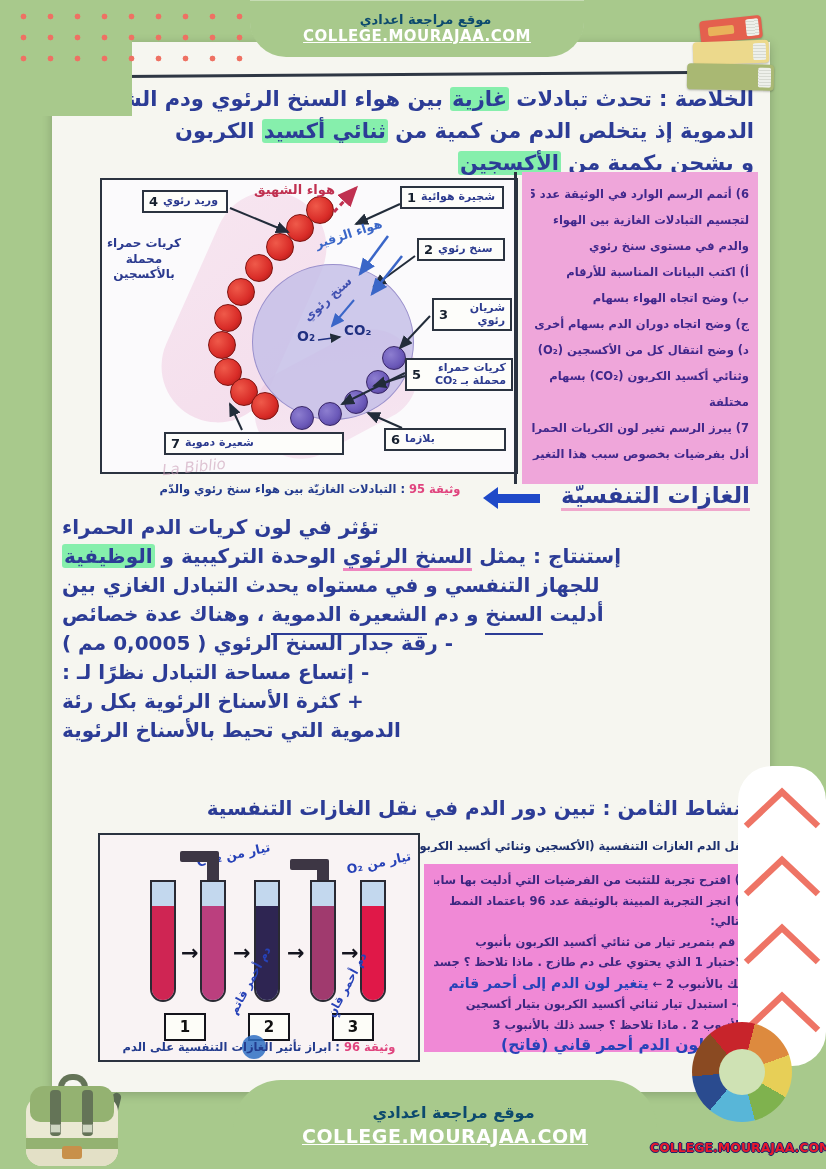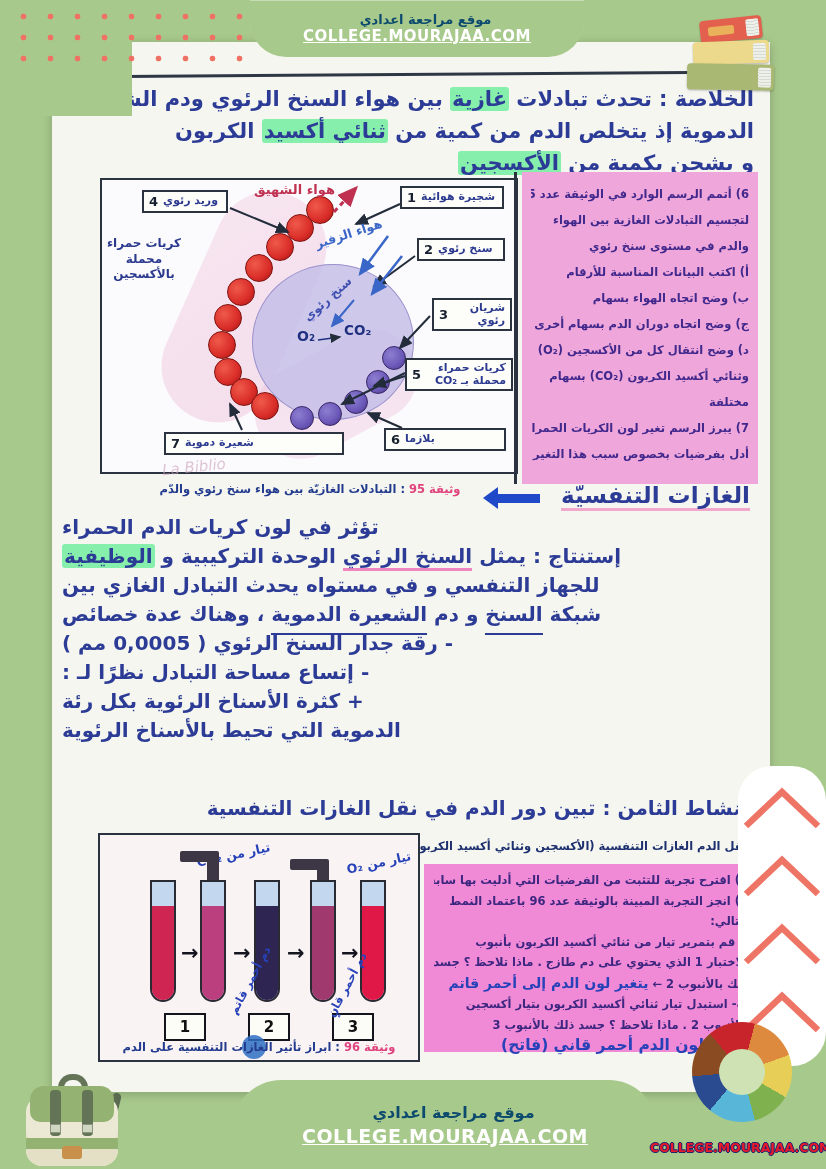--- a/index.html
+++ b/index.html
@@ -238,21 +238,21 @@
         <div class="line"><span>أدل </span><span class="ul">بفرضيات</span><span> بخصوص سبب </span><span class="ul">هذا التغير</span></div>
       </div>
 
     <div class="abs gases-arrow"></div>
     <div class="abs gases-text">الغازات التنفسيّة</div>
 
     <div class="abs notes hand">
         <div class="line"><span>تؤثر في لون كريات الدم الحمراء</span></div>
         <div class="line"><span>إستنتاج : يمثل </span><span class="pul">السنخ الرئوي</span><span> الوحدة التركيبية و </span><span class="hl">الوظيفية</span></div>
         <div class="line"><span>للجهاز التنفسي و في مستواه يحدث التبادل الغازي بين</span></div>
-        <div class="line"><span>شبكة </span><span class="ul">السنخ</span><span> و دم </span><span class="ul">الشعيرة الدموية</span><span> ، وهناك عدة خصائص</span></div>
+        <div class="line"><span>أدليت </span><span class="ul">السنخ</span><span> و دم </span><span class="ul">الشعيرة الدموية</span><span> ، وهناك عدة خصائص</span></div>
         <div class="line"><span>- رقة جدار السنخ الرئوي ( 0,0005 مم )</span></div>
         <div class="line"><span>- إتساع مساحة التبادل نظرًا لـ :</span></div>
         <div class="line"><span>+ كثرة الأسناخ الرئوية بكل رئة</span></div>
         <div class="line"><span>الدموية التي تحيط بالأسناخ الرئوية</span></div>
       </div>
     <div class="abs activity hand">النشاط الثامن : تبين دور الدم في نقل الغازات التنفسية</div>
 
     <div class="abs q96">ينقل الدم الغازات التنفسية (الأكسجين وثنائي أكسيد الكربون) فكيف يتم ذلك ؟</div>
 
     <div class="abs fig96">

